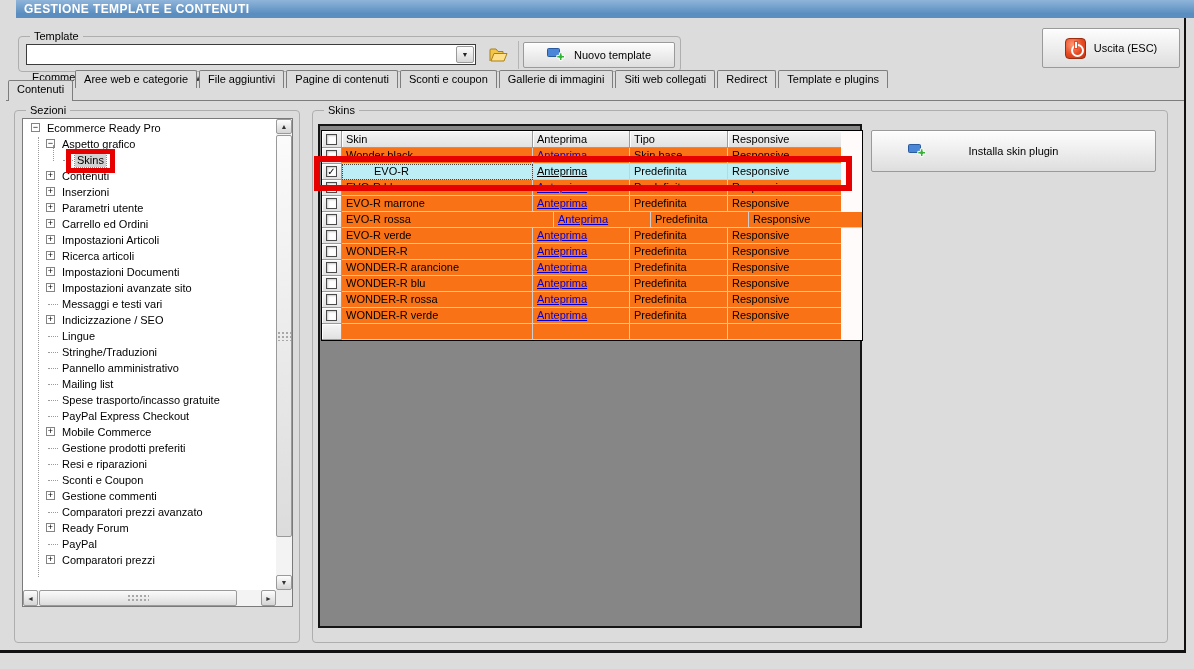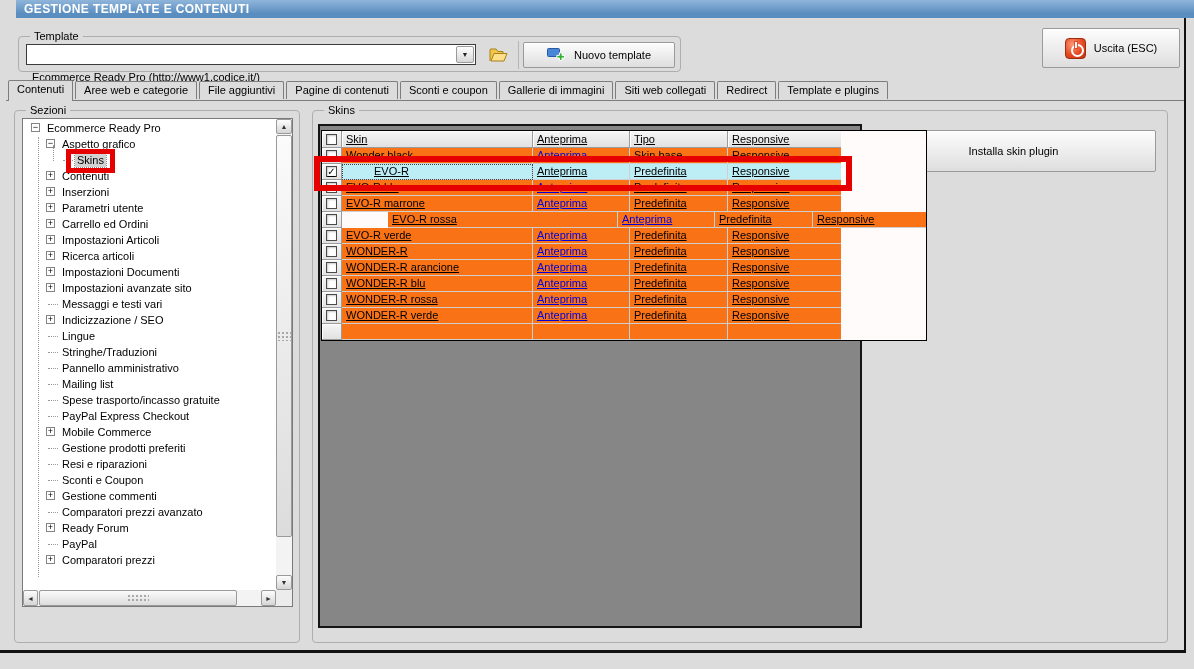--- a/index.html
+++ b/index.html
@@ -39,21 +39,21 @@
     font-size:7px;color:#222;}
 
   
   .exit-icon{position:relative;width:21px;height:21px;border-radius:4px;border:1px solid #9d2c10;
     background:radial-gradient(circle at 35% 30%,#ff9a78,#e64a22 55%,#c43312);}
   .exit-icon::before{content:"";position:absolute;left:5px;top:5px;width:9px;height:9px;border:2px solid #fff;border-radius:50%;}
   .exit-icon::after{content:"";position:absolute;left:9px;top:3px;width:2px;height:6px;background:#fff;outline:1px solid rgba(226,70,34,.9);}
 
   
   #tabs{position:absolute;left:8px;top:79px;height:22px;display:flex;align-items:flex-end;z-index:2;}
-  .tab{height:18px;line-height:17px;padding:0 8px;margin-right:2px;margin-bottom:2px;
+  .tab{height:18px;line-height:17px;padding:0 8px;margin-right:2px;margin-bottom:13px;
     border:1px solid #7d7d7d;border-bottom:none;border-radius:2px 2px 0 0;
     background:var(--dialog-bg);cursor:pointer;white-space:nowrap;}
   .tab.active{height:21px;margin-bottom:0;z-index:3;}
   .tab-baseline{position:absolute;left:6px;top:100px;width:1178px;height:1px;background:#7d7d7d;z-index:1;}
 
   
   #tree{position:absolute;left:22px;top:118px;width:271px;height:489px;background:#fff;
     border:1px solid #7a7a7a;}
   #tree-items{position:absolute;left:0;top:1px;right:17px;bottom:17px;overflow:hidden;}
   .tree-item{position:relative;height:16px;line-height:16px;white-space:nowrap;cursor:pointer;}
@@ -73,21 +73,21 @@
     background:linear-gradient(to bottom,#fbfbfb,#dcdcdc);cursor:grab;}
   .sb-grip{position:absolute;left:50%;top:50%;transform:translate(-50%,-50%);width:14px;height:10px;
     background-image:radial-gradient(#a8a8a8 1px,transparent 1.2px);background-size:4px 4px;}
   .sb-grip.h{width:22px;height:8px;}
   .sb-corner{position:absolute;background:#ececec;}
 
   
   .gray-panel{position:absolute;left:318px;top:124px;width:544px;height:504px;
     background:var(--panel-gray);border:2px solid #151515;}
   #skin-table{position:absolute;left:321px;top:130px;z-index:5;border:1px solid #000;background:#fffbfb;}
-  .trow{display:flex;text-decoration:underline;}
+  .trow{display:flex;}
   .trow.header{height:17px;}
   .trow.data{height:16px;}
   .hcell{background:linear-gradient(to bottom,#f6f6f6,#e1e1e1);
     border-right:1px solid #9b9b9b;border-bottom:1px solid #9b9b9b;
     box-shadow:inset 1px 1px 0 #fff;padding:0 4px;line-height:16px;display:flex;align-items:center;}
   .cbcell{justify-content:center;padding:0;}
   .dcell{background:#f97316;border-right:1px solid #cfcfcf;border-bottom:1px solid #cfcfcf;
     padding:0 4px;line-height:15px;white-space:nowrap;overflow:hidden;display:flex;align-items:center;}
   .trow .dcell:last-child,.trow .hcell:last-child{border-right:none;}
   .selrow .dcell{background:var(--selected-row);}
@@ -276,21 +276,21 @@
         <div class="dcell" style="width: 97px;">
           <span class="link">Anteprima</span>
         </div>
         <div class="dcell" style="width: 98px;">Predefinita</div>
         <div class="dcell" style="width: 113px;">Responsive</div>
       </div>
       <div class="trow data">
         <div class="hcell cbcell" style="width: 20px;">
           <span class="cb"></span>
         </div>
-        <div class="dcell skincell" style="width: 230px; margin-left: 46px;">EVO-R rossa</div>
+        <div class="dcell skincell" style="width: 212px;">EVO-R rossa</div>
         <div class="dcell" style="width: 97px;">
           <span class="link">Anteprima</span>
         </div>
         <div class="dcell" style="width: 98px;">Predefinita</div>
         <div class="dcell" style="width: 113px;">Responsive</div>
       </div>
       <div class="trow data">
         <div class="hcell cbcell" style="width: 20px;">
           <span class="cb"></span>
         </div>

